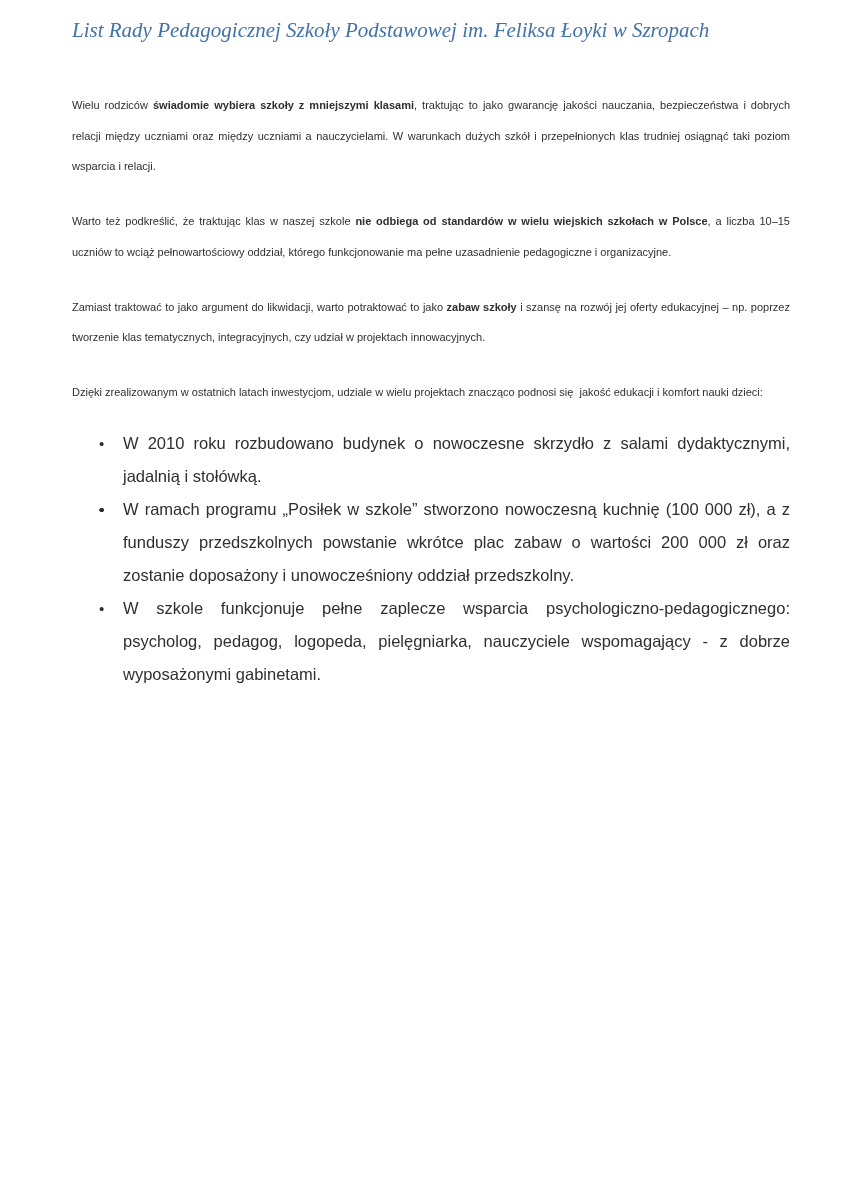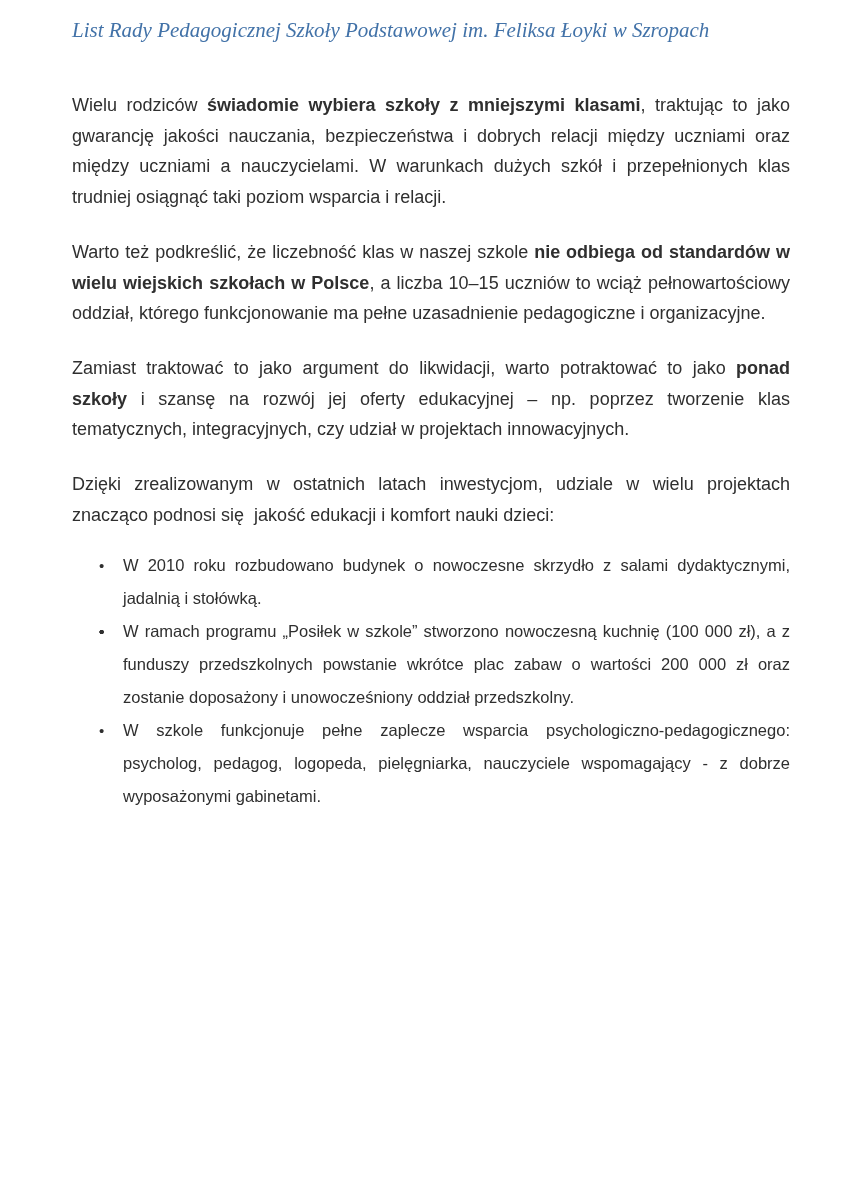--- a/index.html
+++ b/index.html
@@ -36,21 +36,21 @@
   }
   .content {
     position: absolute;
     top: 90px;
     left: 72px;
     width: 718px;
     color: var(--body_text);
   }
   .content p {
     margin: 0 0 24px 0;
-    font-size: 18px;
+    font-size: 11px;
     line-height: 30.7px;
     text-align: justify;
     white-space: pre-wrap;
     color: var(--body_text);
   }
   .content p:last-of-type { margin-bottom: 19px; }
   .b { font-weight: bold; }
   ul.doc-list {
     margin: 0;
     padding: 0 0 0 51px;
@@ -78,23 +78,23 @@
 <body>
 
 <div class="page">
 
   <div class="doc-title">List Rady Pedagogicznej Szkoły Podstawowej im. Feliksa Łoyki w Szropach</div>
 
   <div class="content">
 
     <p><span>Wielu rodziców </span><span class="b">świadomie wybiera szkoły z mniejszymi klasami</span><span>, traktując to jako gwarancję jakości nauczania, bezpieczeństwa i dobrych relacji między uczniami oraz między uczniami a nauczycielami. W warunkach dużych szkół i przepełnionych klas trudniej osiągnąć taki poziom wsparcia i relacji.</span></p>
 
-    <p><span>Warto też podkreślić, że liczebność klas w naszej szkole </span><span class="b">nie odbiega od standardów w wielu wiejskich szkołach w Polsce</span><span>, a liczba 10–15 uczniów to wciąż pełnowartościowy oddział, którego funkcjonowanie ma pełne uzasadnienie pedagogiczne i organizacyjne.</span></p>
+    <p><span>Warto też podkreślić, że traktując klas w naszej szkole </span><span class="b">nie odbiega od standardów w wielu wiejskich szkołach w Polsce</span><span>, a liczba 10–15 uczniów to wciąż pełnowartościowy oddział, którego funkcjonowanie ma pełne uzasadnienie pedagogiczne i organizacyjne.</span></p>
 
-    <p><span>Zamiast traktować to jako argument do likwidacji, warto potraktować to jako </span><span class="b">ponad szkoły</span><span> i szansę na rozwój jej oferty edukacyjnej – np. poprzez tworzenie klas tematycznych, integracyjnych, czy udział w projektach innowacyjnych.</span></p>
+    <p><span>Zamiast traktować to jako argument do likwidacji, warto potraktować to jako </span><span class="b">zabaw szkoły</span><span> i szansę na rozwój jej oferty edukacyjnej – np. poprzez tworzenie klas tematycznych, integracyjnych, czy udział w projektach innowacyjnych.</span></p>
 
     <p><span>Dzięki zrealizowanym w ostatnich latach inwestycjom, udziale w wielu projektach znacząco podnosi się  jakość edukacji i komfort nauki dzieci:</span></p>
 
     <ul class="doc-list">
       <li><span class="dot">•</span><span>W 2010 roku rozbudowano budynek o nowoczesne skrzydło z salami dydaktycznymi, jadalnią i stołówką.</span></li>
       <li><span class="dot">•</span></li>
       <li><span class="dot">•</span></li>
       <li><span class="dot">•</span></li>
       <li><span class="dot">•</span><span>W ramach programu „Posiłek w szkole” stworzono nowoczesną kuchnię (100 000 zł), a z funduszy przedszkolnych powstanie wkrótce plac zabaw o wartości 200 000 zł oraz zostanie doposażony i unowocześniony oddział przedszkolny.</span></li>
       <li><span class="dot">•</span><span>W szkole funkcjonuje pełne zaplecze wsparcia psychologiczno-pedagogicznego: psycholog, pedagog, logopeda, pielęgniarka, nauczyciele wspomagający - z dobrze wyposażonymi gabinetami.</span></li>

